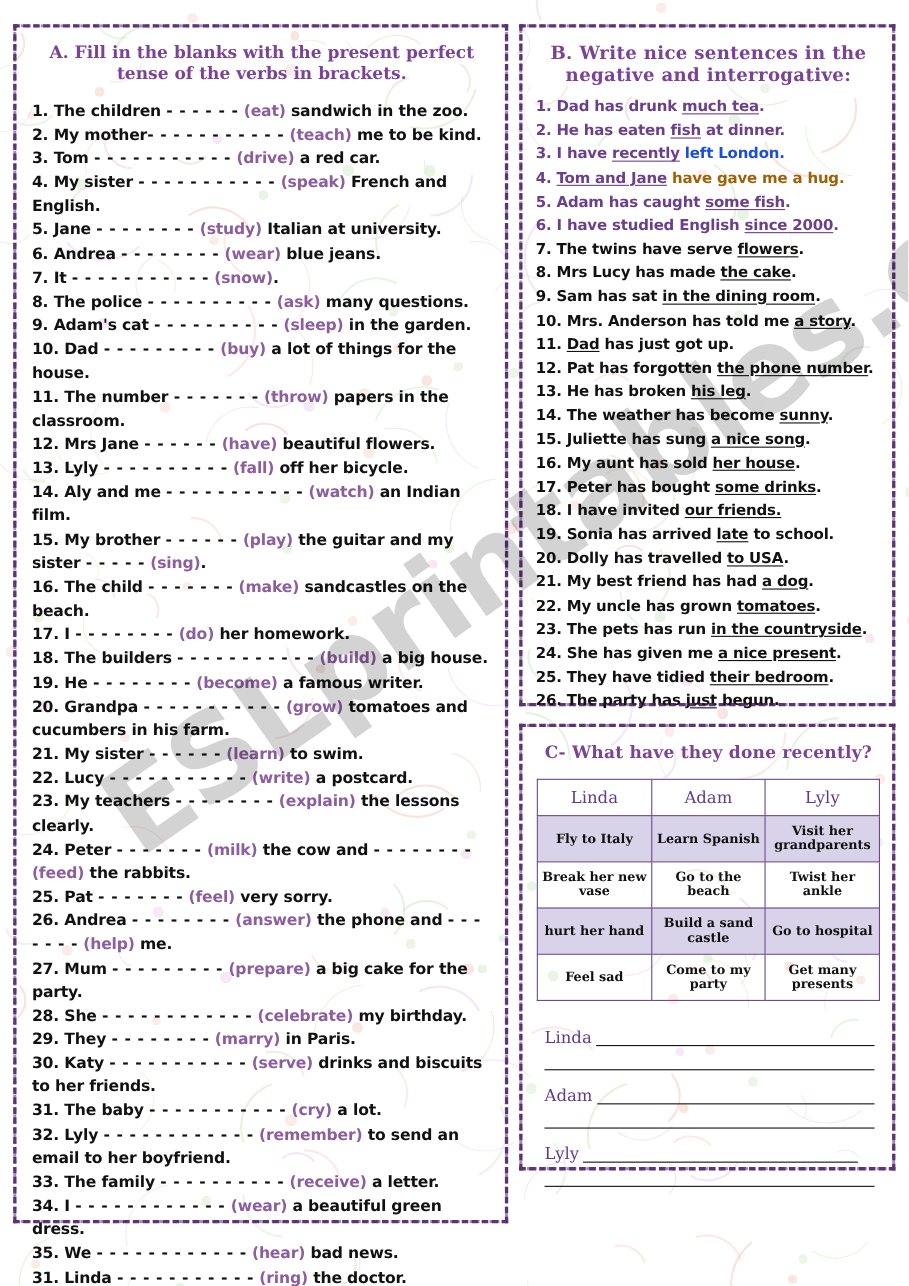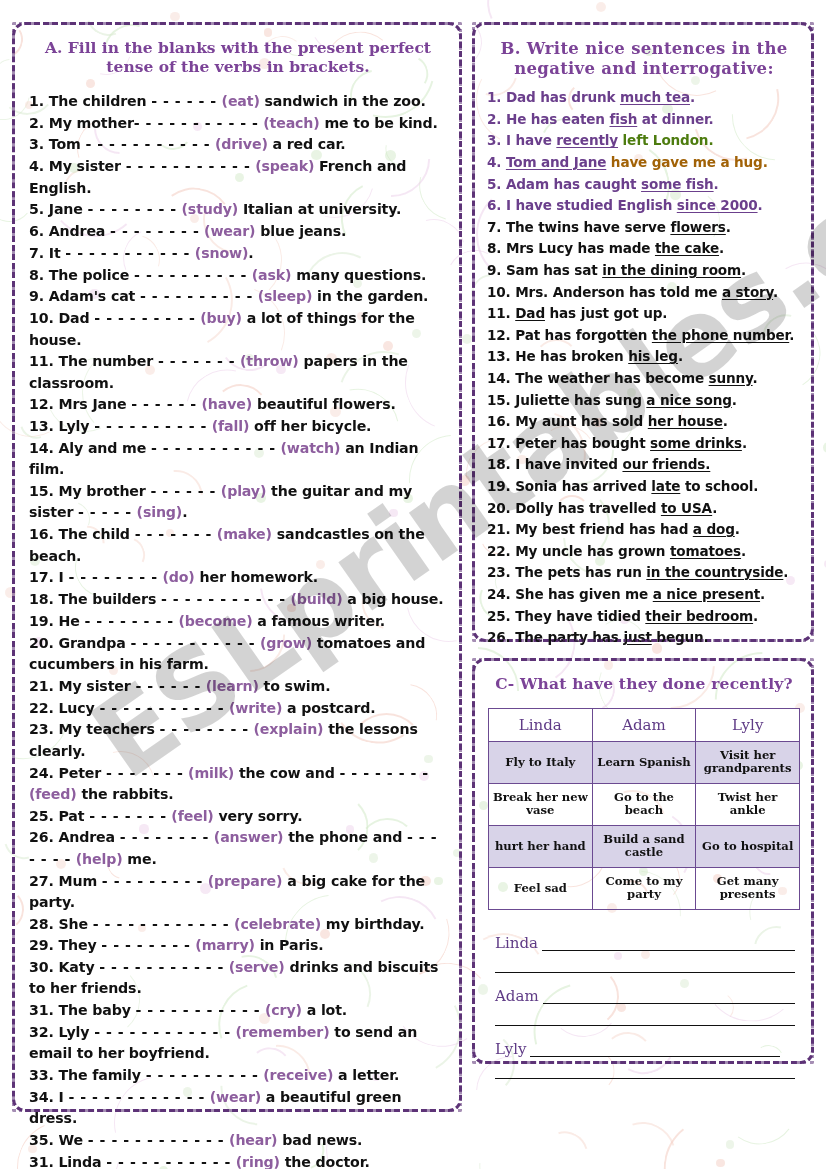--- a/index.html
+++ b/index.html
@@ -25,21 +25,21 @@
     transform:rotate(-35deg);transform-origin:0 0;white-space:nowrap;
     letter-spacing:-2px;
   }
 
   
   #page{position:absolute;inset:0;z-index:2;}
 
   .panel{
     position:absolute;
     border:3px dashed #5d3377;
-    border-radius:13px;
+    border-radius:0;
     background:transparent;
     box-sizing:border-box;
   }
   
   .panel::before{
     content:"";position:absolute;left:-3px;top:-3px;right:-3px;bottom:-3px;
     border:3px dotted #5d3377;border-radius:2px;opacity:.55;pointer-events:none;
   }
 
   #panelA{left:12px;  top:22px;  width:450px; height:1090px; padding:10px 12px 6px 14px;}
@@ -398,21 +398,21 @@
         <li><span class="num">35. </span><span>We </span><span class="blank">- - - - - - - - - - - -</span><span> </span><span class="hint">(hear)</span><span> bad news.</span></li>
         <li><span class="num">31. </span><span>Linda </span><span class="blank">- - - - - - - - - - -</span><span> </span><span class="hint">(ring)</span><span> the doctor.</span></li>
       </ol>
   </section>
 
   <section class="panel" id="panelB">
     <div class="head" id="headB">B. Write nice sentences in the negative and interrogative:</div>
     <ol class="ex" id="listB">
         <li class="pv"><span class="num pv" style="color: rgb(107, 63, 140);">1. </span><span style="color: rgb(107, 63, 140);">Dad has drunk </span><span class="u" style="color: rgb(107, 63, 140);">much tea</span><span style="color: rgb(107, 63, 140);">.</span></li>
         <li class="pv"><span class="num pv" style="color: rgb(107, 63, 140);">2. </span><span style="color: rgb(107, 63, 140);">He has eaten </span><span class="u" style="color: rgb(107, 63, 140);">fish</span><span style="color: rgb(107, 63, 140);"> at dinner.</span></li>
-        <li class="pv"><span class="num pv" style="color: rgb(107, 63, 140);">3. </span><span style="color: rgb(107, 63, 140);">I have </span><span class="u" style="color: rgb(107, 63, 140);">recently</span><span style="color: #4d7c0f;"> left London.</span></li>
+        <li class="pv"><span class="num pv" style="color: rgb(107, 63, 140);">3. </span><span style="color: rgb(107, 63, 140);">I have </span><span class="u" style="color: rgb(107, 63, 140);">recently</span><span style="color: #1d4ed8;"> left London.</span></li>
         <li class="pv"><span class="num pv" style="color: rgb(107, 63, 140);">4. </span><span class="u" style="color: rgb(107, 63, 140);">Tom and Jane</span><span style="color: #a16207;"> have gave me a hug.</span></li>
         <li class="pv"><span class="num pv" style="color: rgb(107, 63, 140);">5. </span><span style="color: rgb(107, 63, 140);">Adam has caught </span><span class="u" style="color: rgb(107, 63, 140);">some fish</span><span style="color: rgb(107, 63, 140);">.</span></li>
         <li class="pv"><span class="num pv" style="color: rgb(107, 63, 140);">6. </span><span style="color: rgb(107, 63, 140);">I have studied English </span><span class="u" style="color: rgb(107, 63, 140);">since 2000</span><span style="color: rgb(107, 63, 140);">.</span></li>
         <li><span class="num">7. </span><span>The twins have serve </span><span class="u">flowers</span><span>.</span></li>
         <li><span class="num">8. </span><span>Mrs Lucy has made </span><span class="u">the cake</span><span>.</span></li>
         <li><span class="num">9. </span><span>Sam has sat </span><span class="u">in the dining room</span><span>.</span></li>
         <li><span class="num">10. </span><span>Mrs. Anderson has told me </span><span class="u">a story</span><span>.</span></li>
         <li><span class="num">11. </span><span class="u">Dad</span><span> has just got up.</span></li>
         <li><span class="num">12. </span><span>Pat has forgotten </span><span class="u">the phone number</span><span>.</span></li>
         <li><span class="num">13. </span><span>He has broken </span><span class="u">his leg</span><span>.</span></li>

